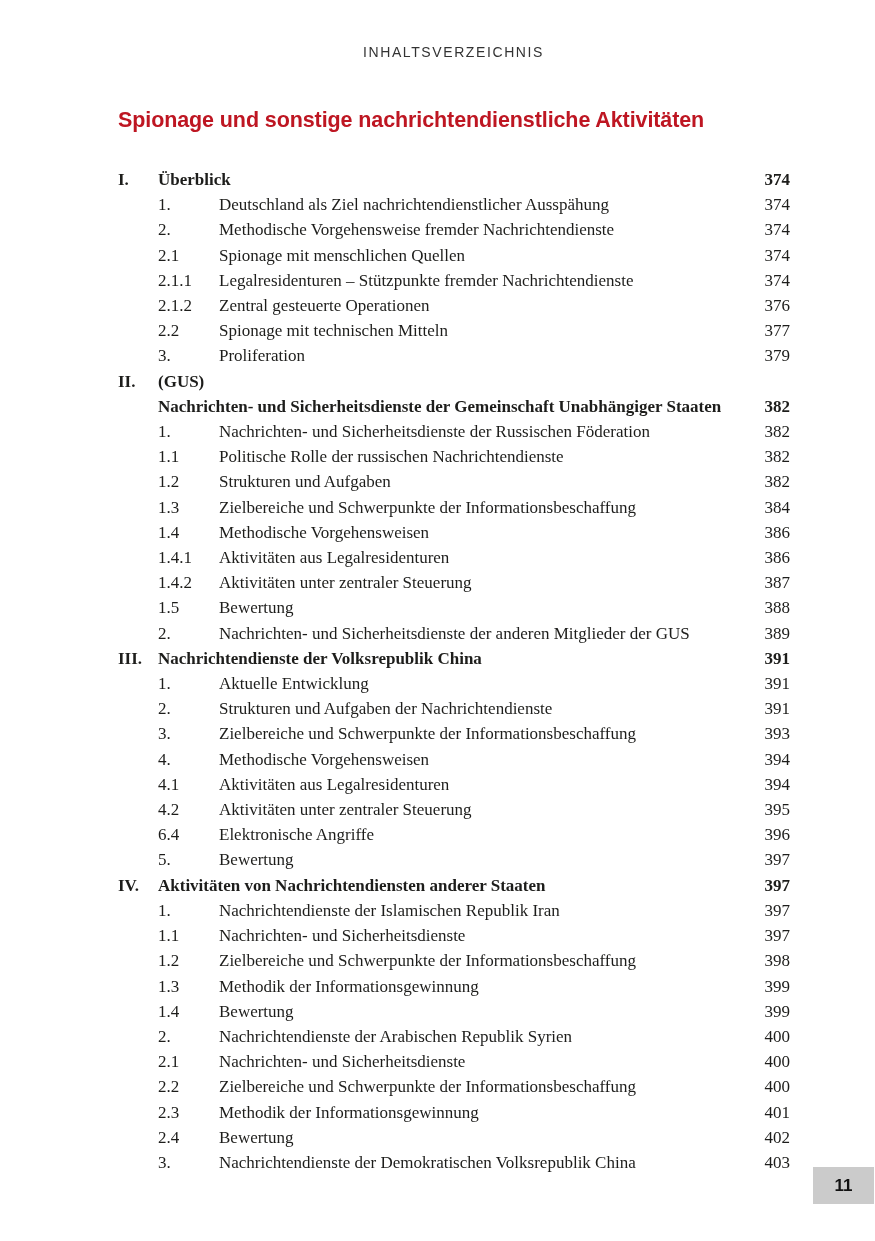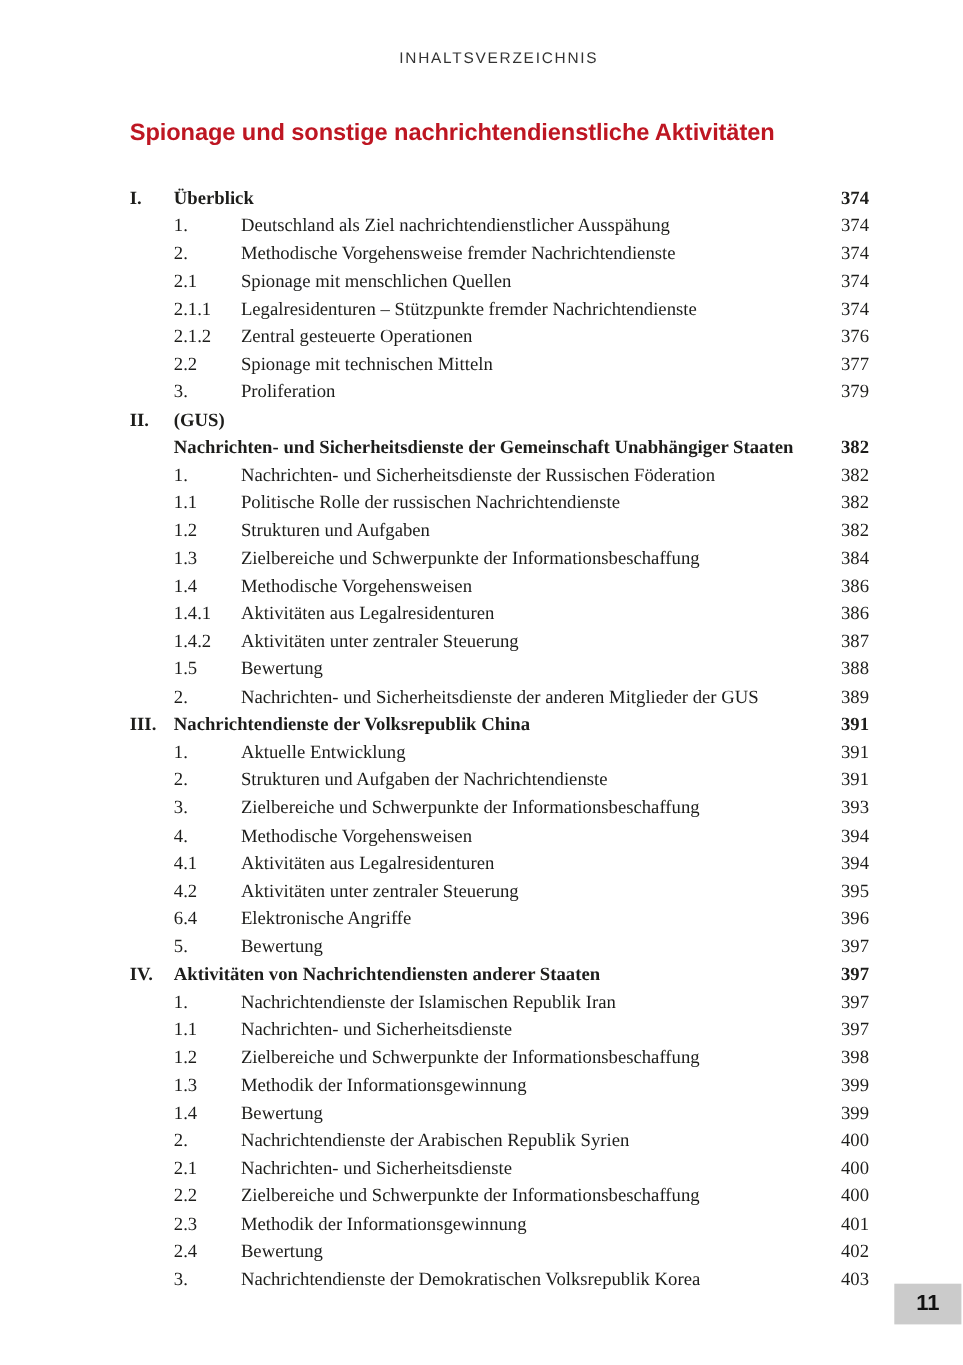--- a/index.html
+++ b/index.html
@@ -55,21 +55,21 @@
     left: 813px;
     top: 1167px;
     width: 61px;
     height: 37px;
     background: #cbcbcb;
     display: flex;
     align-items: center;
     justify-content: center;
     font-family: "Liberation Sans", sans-serif;
     font-weight: bold;
-    font-size: 20px;
+    font-size: 17px;
     color: #111111;
   }
 </style>
 </head>
 <body>
 
 <div class="page">
   <div class="running-header">INHALTSVERZEICHNIS</div>
 
   <h1 class="section-title">Spionage und sonstige nachrichtendienstliche Aktivitäten</h1>
@@ -338,21 +338,21 @@
       <div class="row sub">
     <span class="num">2.4</span>
     <span class="title">
           <span class="tline">Bewertung</span>
         </span>
     <span class="pg">402</span>
   </div>
       <div class="row sub">
     <span class="num">3.</span>
     <span class="title">
-          <span class="tline">Nachrichtendienste der Demokratischen Volksrepublik Korea</span>
+          <span class="tline">Nachrichtendienste der Demokratischen Volksrepublik China</span>
         </span>
     <span class="pg">403</span>
   </div>
     </div>
 
   <div class="page-badge">
     <span>11</span>
   </div>
 </div>
 

